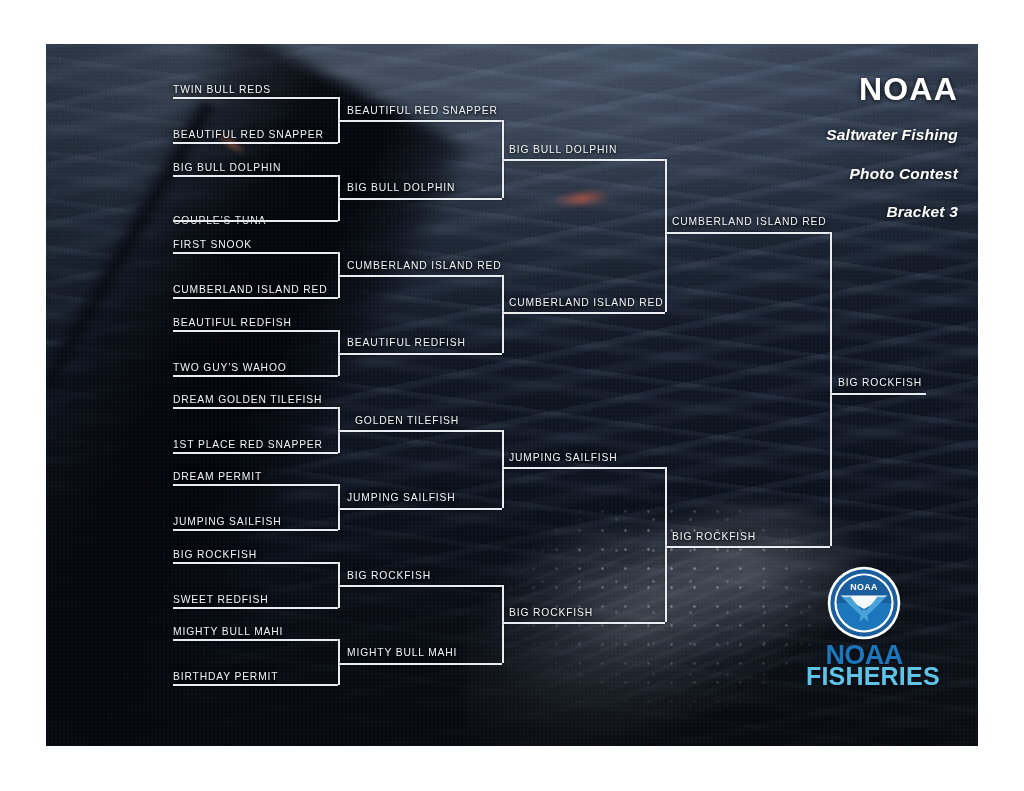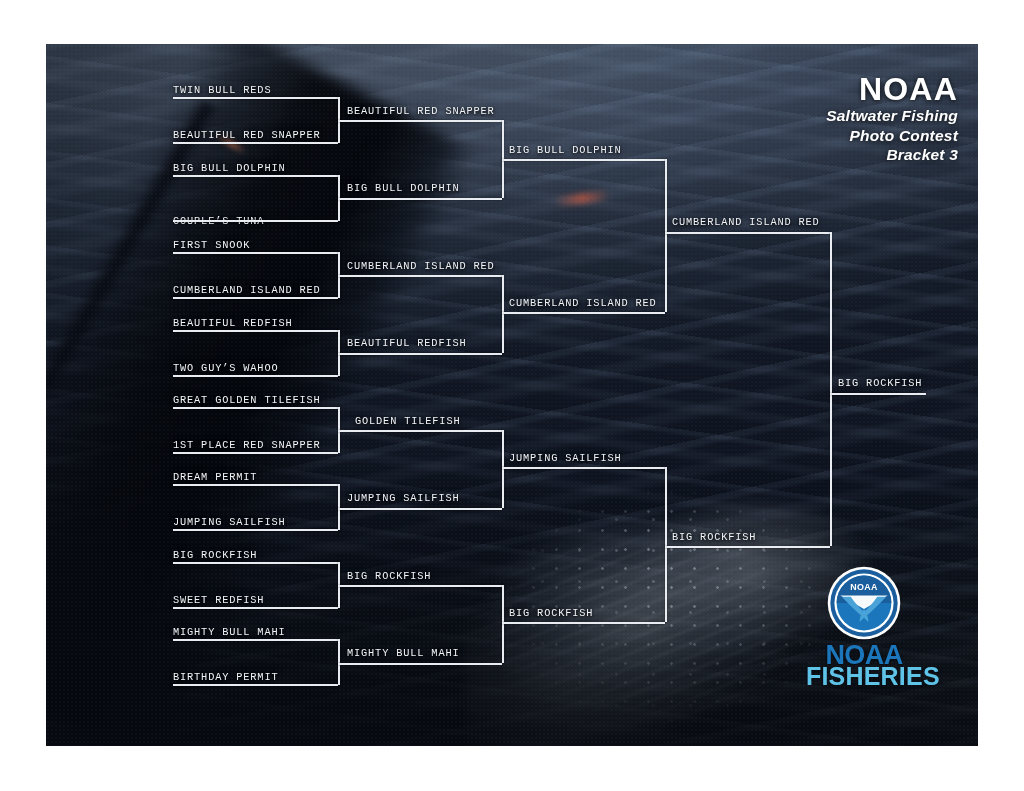--- a/index.html
+++ b/index.html
@@ -149,21 +149,20 @@
   .text-scrim {
     background:
       linear-gradient(to right, rgba(8,12,20,0.30) 0%, rgba(8,12,20,0.12) 34%, rgba(0,0,0,0) 60%);
   }
 
   
   #bracket {
     position: absolute;
     inset: 0;
     pointer-events: none;
-    font-family: Liberation Mono, monospace;
   }
   .line {
     position: absolute;
     background: #e9edf2;
     box-shadow: 0 0 2px rgba(0,0,0,0.55);
   }
   .line.h { height: 1.5px; }
   .line.v { width: 1.5px; }
 
   .slot {
@@ -190,20 +189,21 @@
     font-weight: 700;
     letter-spacing: 1.2px;
     line-height: 34px;
   }
   #title-block .sub {
     font-size: 15.5px;
     font-weight: 700;
     font-style: italic;
     line-height: 19.5px;
     letter-spacing: 0.2px;
+    margin-top: 19px;
   }
 
   
   #logo {
     position: absolute;
     left: 806px; top: 566px;
     width: 116px; height: 116px;
     text-align: center;
   }
   #logo-seal {
@@ -255,21 +255,21 @@
   <div id="bracket">
 
     <div class="slot" style="left:173px; top:84px;">TWIN BULL REDS</div>
     <div class="slot" style="left:173px; top:129px;">BEAUTIFUL RED SNAPPER</div>
     <div class="slot" style="left:173px; top:162px;">BIG BULL DOLPHIN</div>
     <div class="slot" style="left:173px; top:191px;margin-top:24px;">COUPLE’S TUNA</div>
     <div class="slot" style="left:173px; top:239px;">FIRST SNOOK</div>
     <div class="slot" style="left:173px; top:284px;">CUMBERLAND ISLAND RED</div>
     <div class="slot" style="left:173px; top:317px;">BEAUTIFUL REDFISH</div>
     <div class="slot" style="left:173px; top:362px;text-align:center;">TWO GUY’S WAHOO</div>
-    <div class="slot" style="left:173px; top:394px;">GREAT GOLDEN TILEFISH</div>
+    <div class="slot" style="left:173px; top:394px;">DREAM GOLDEN TILEFISH</div>
     <div class="slot" style="left:173px; top:439px;">1ST PLACE RED SNAPPER</div>
     <div class="slot" style="left:173px; top:471px;">DREAM PERMIT</div>
     <div class="slot" style="left:173px; top:516px;">JUMPING SAILFISH</div>
     <div class="slot" style="left:173px; top:549px;">BIG ROCKFISH</div>
     <div class="slot" style="left:173px; top:594px;">SWEET REDFISH</div>
     <div class="slot" style="left:173px; top:626px;">MIGHTY BULL MAHI</div>
     <div class="slot" style="left:173px; top:671px;">BIRTHDAY PERMIT</div>
 
     <div class="line h" style="left:173px; top:97px;  width:165px;"></div>
     <div class="line h" style="left:173px; top:142px; width:165px;"></div>

